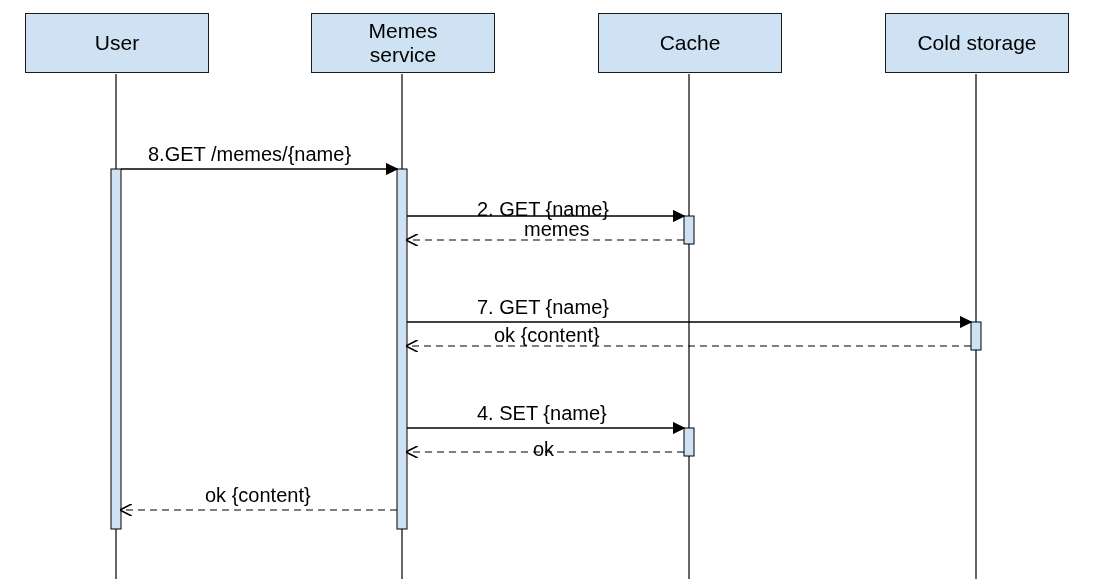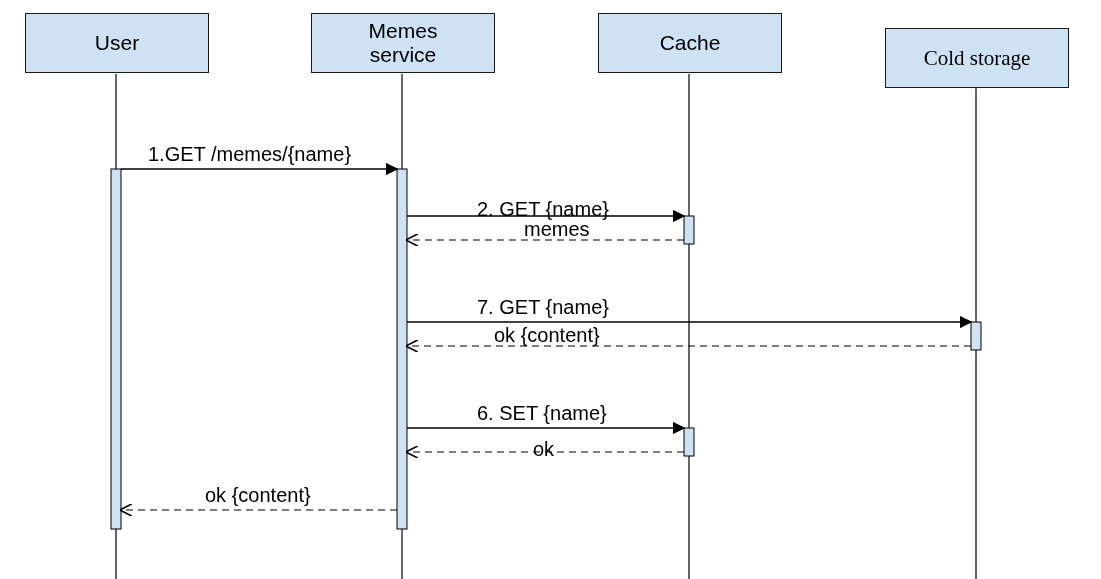--- a/index.html
+++ b/index.html
@@ -91,30 +91,30 @@
   <div class="participant" style="left:25px; top:13px; width:184px; height:60px;">
     <span>User</span>
   </div>
   <div class="participant" style="left:598px; top:13px; width:184px; height:60px;">
     <span>Cache</span>
   </div>
   <div class="participant" style="left:311px; top:13px; width:184px; height:60px;">
     <span style="white-space:pre-line;">Memes
 service</span>
   </div>
-  <div class="participant" style="left:885px; top:28px; width:184px; height:60px;font-family:Liberation Serif, serif;">
+  <div class="participant" style="left:885px; top:13px; width:184px; height:60px;">
     <span>Cold storage</span>
   </div>
 
-  <div class="msg-label" style="left:148px; top:143px;">1.GET /memes/{name}</div>
+  <div class="msg-label" style="left:148px; top:143px;">8.GET /memes/{name}</div>
 
   <div class="msg-label" style="left:477px; top:198px;">2. GET {name}</div>
   <div class="msg-label" style="left:524px; top:218px;">memes</div>
 
   <div class="msg-label" style="left:477px; top:296px;">7. GET {name}</div>
   <div class="msg-label" style="left:494px; top:324px;">ok {content}</div>
 
-  <div class="msg-label" style="left:477px; top:402px;">6. SET {name}</div>
+  <div class="msg-label" style="left:477px; top:402px;">4. SET {name}</div>
   <div class="msg-label" style="left:533px; top:430px;margin-top:8px;">ok</div>
 
   <div class="msg-label" style="left:205px; top:484px;">ok {content}</div>
 
 </div>
 
 </body></html>

